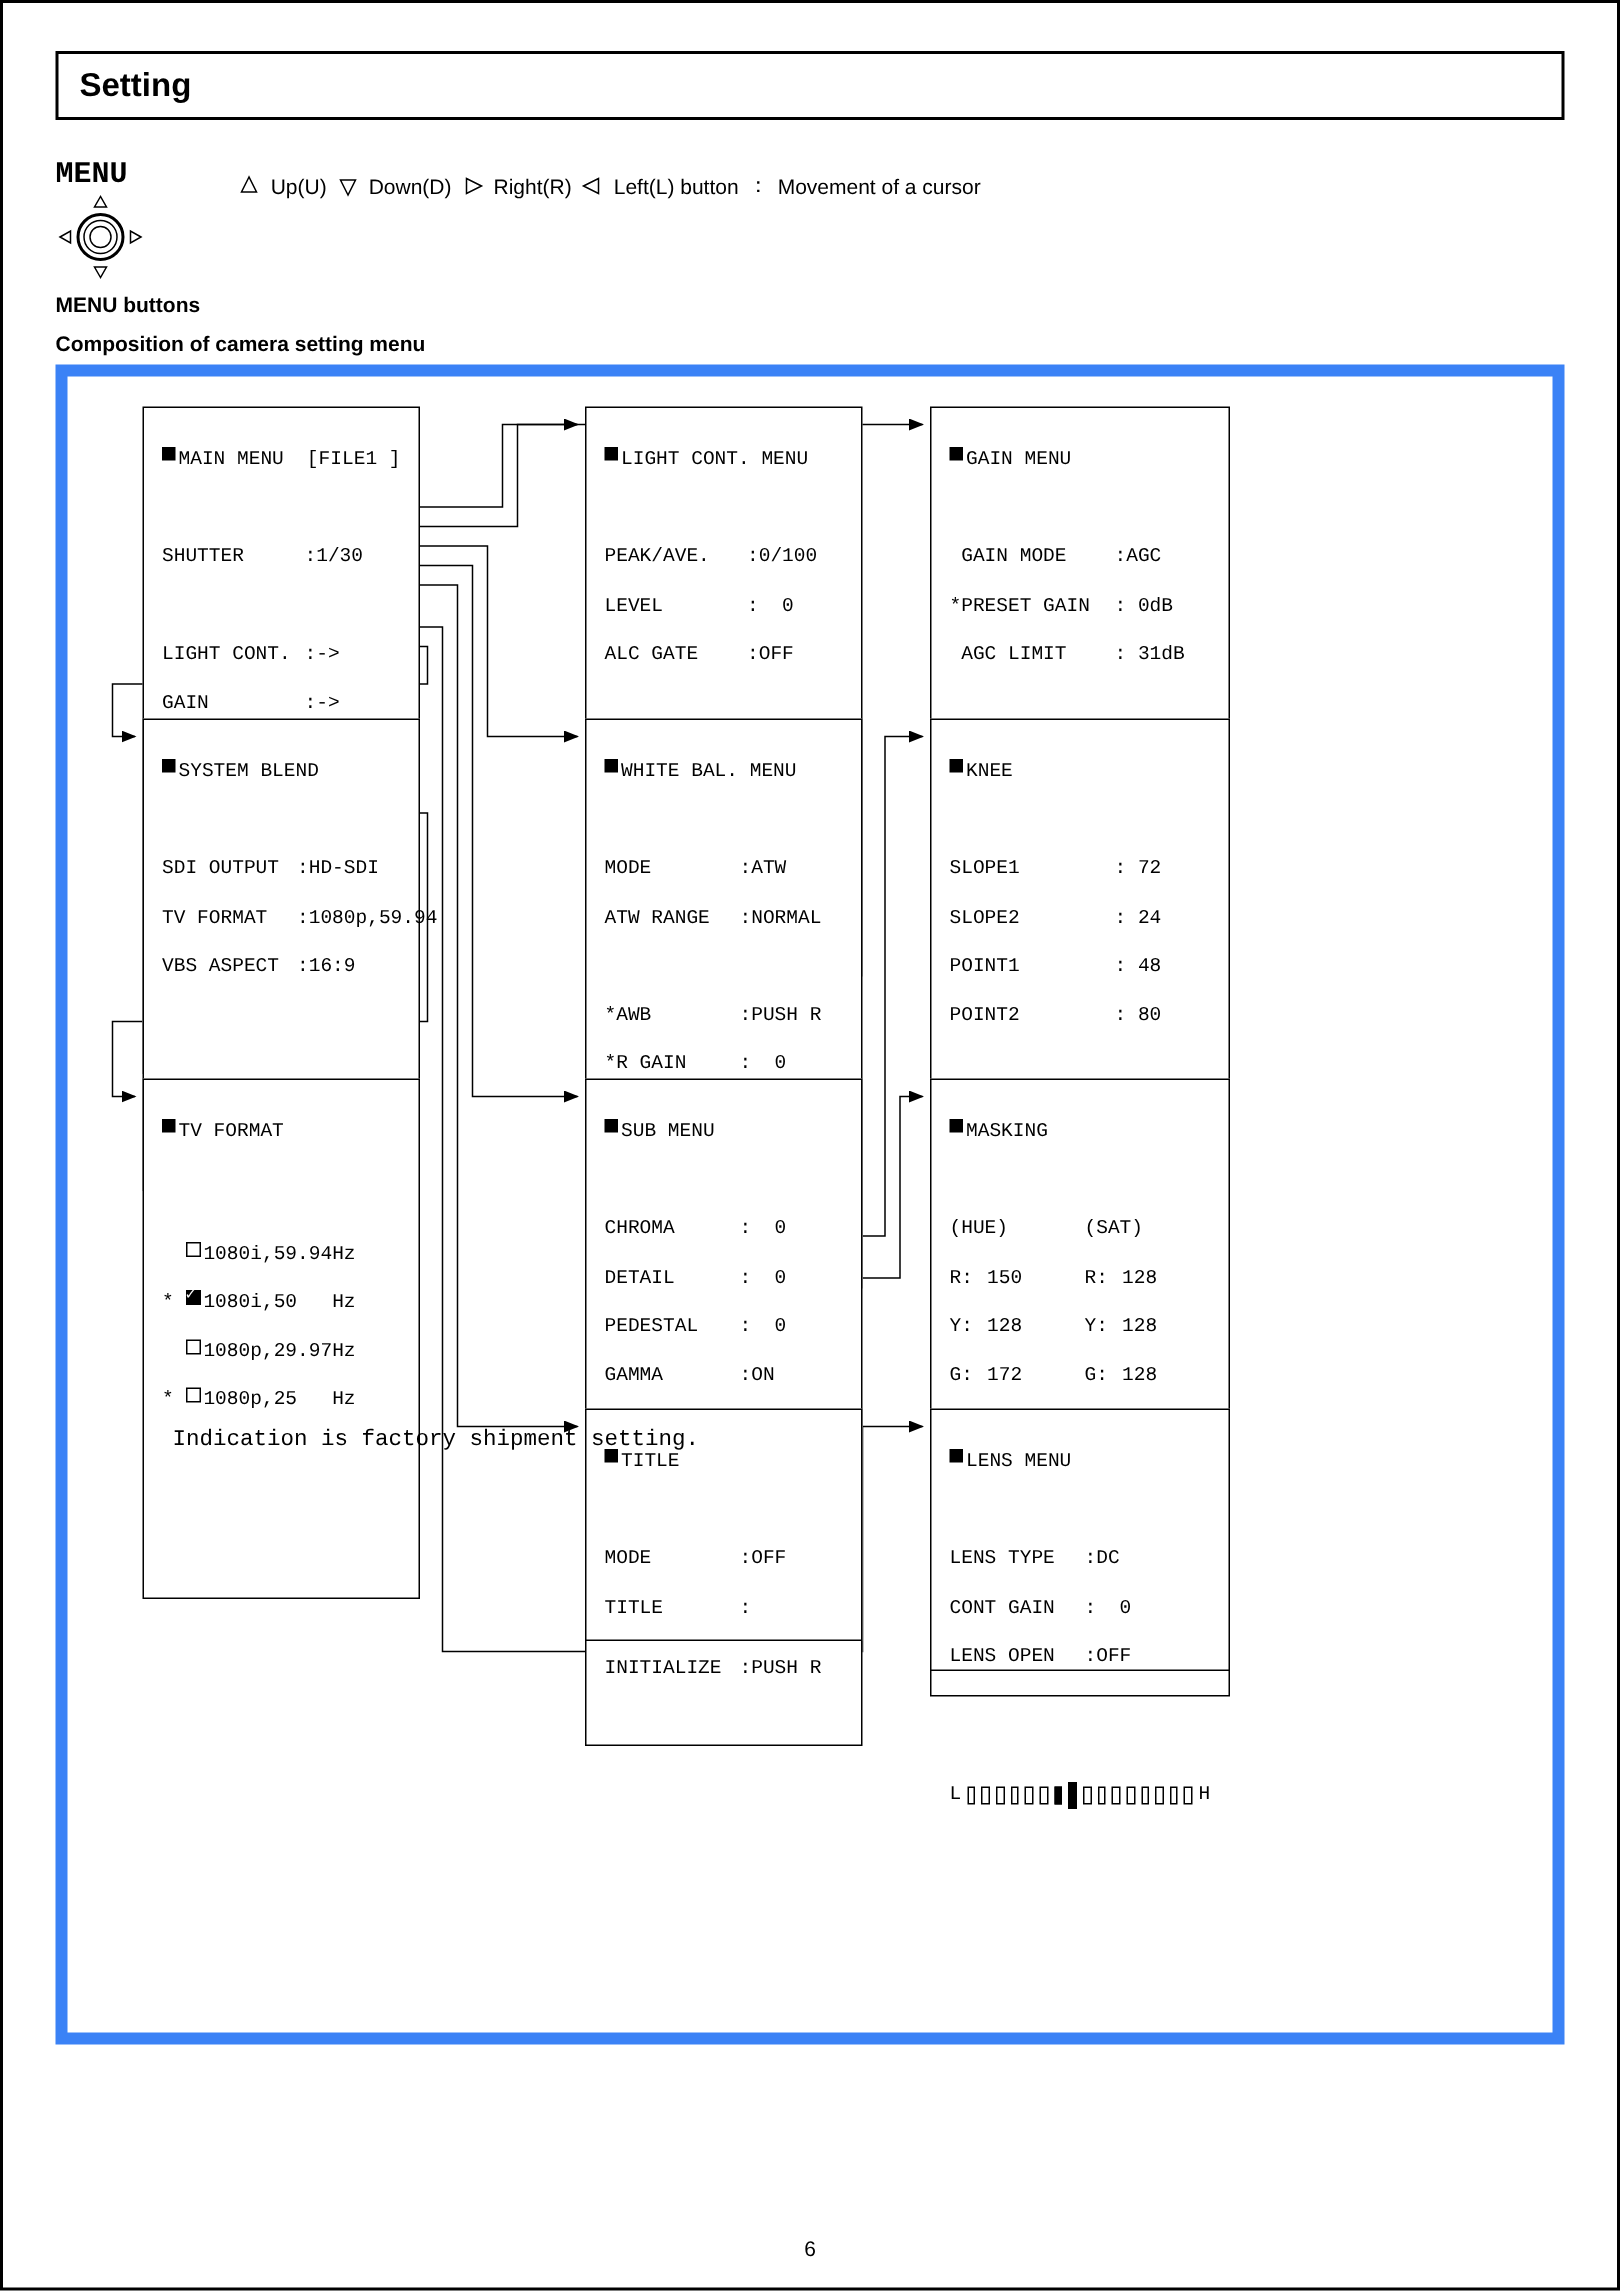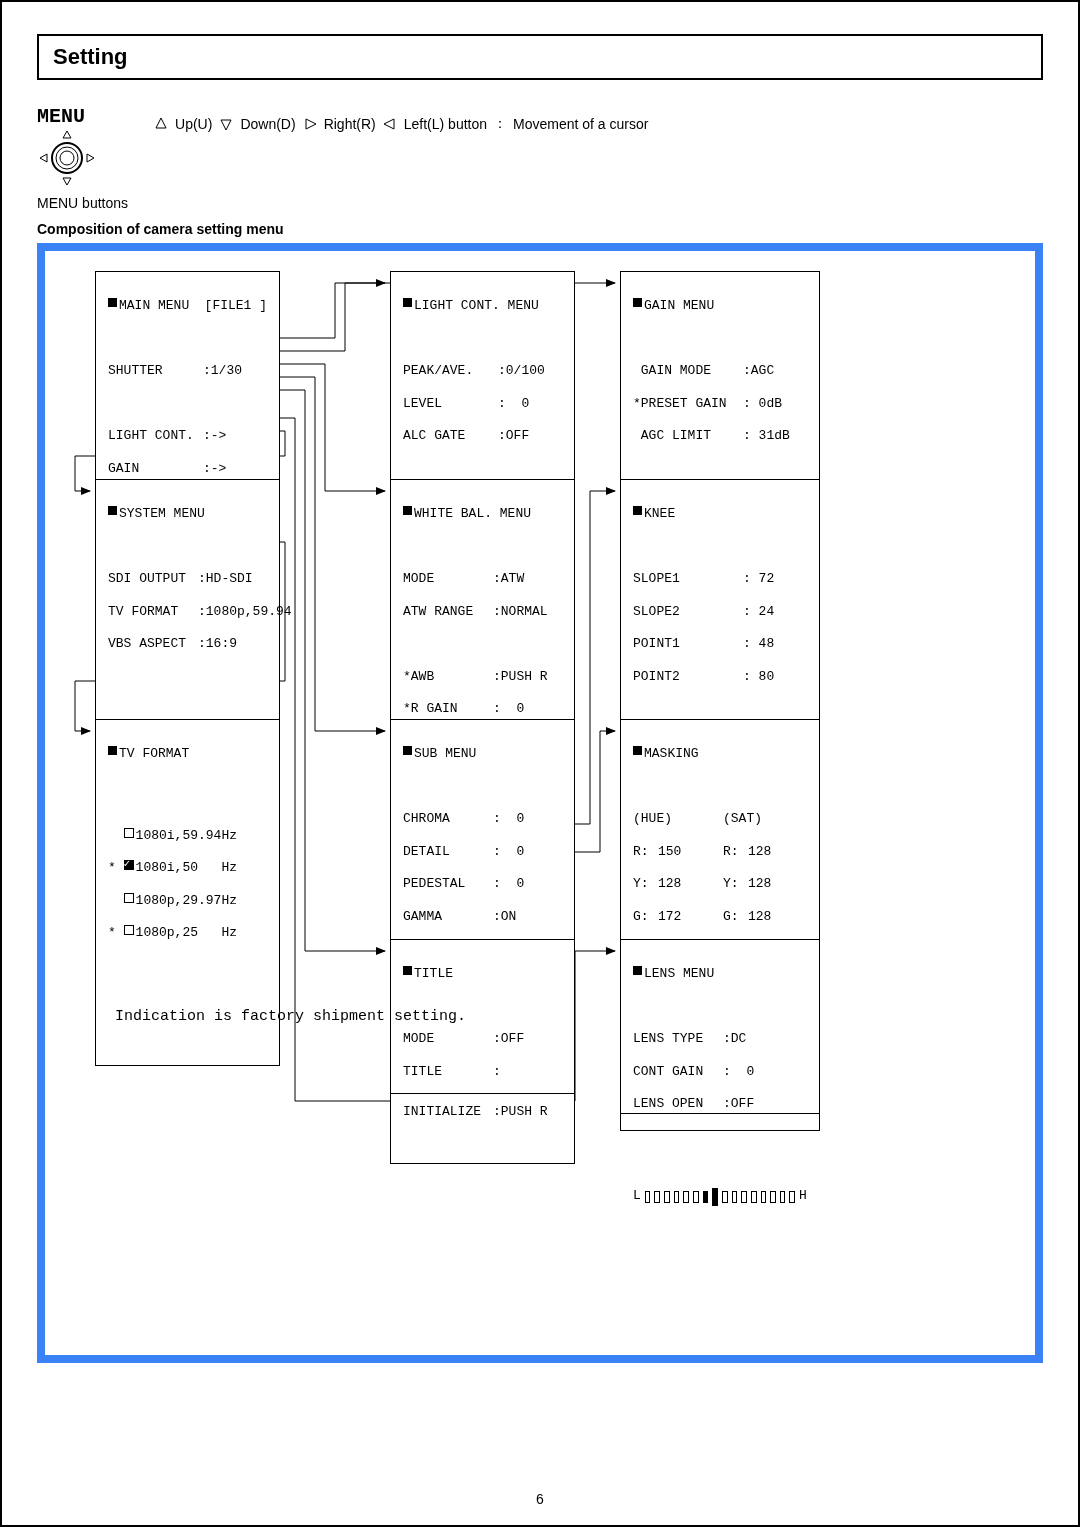--- a/index.html
+++ b/index.html
@@ -38,21 +38,21 @@
   .menu-btn-col {
     text-align: left;
     margin-right: 25px;
   }
   .menu-label {
     font-family: 'Courier New', monospace;
     font-weight: bold;
     font-size: 20px;
   }
   .joy-svg { width: 60px; height: 60px; }
-  .btn-caption { font-size: 14px; margin-top: 4px; }
+  .btn-caption { font-size: 14px; margin-top: 4px; font-weight: bold; }
   .legend { flex: 1; padding-top: 10px; }
   .legend-row { display: flex; align-items: center; gap: 6px; margin-bottom: 30px; }
   .arrow-icon { width: 16px; height: 16px; }
   .circle-btn { width: 30px; height: 30px; }
   .diagram {
     border: 8px solid #3b82f6;
     position: relative;
     height: 1120px;
   }
   .mbox {
@@ -215,21 +215,21 @@
     <div class="mbox" style="left:575px; top:20px; width:200px;">
 <div class="row"><span class="blksq"></span><span>GAIN MENU</span></div>
 <br>
 <div class="row"><span class="lbl" style="width:110px"> GAIN MODE</span><span>:AGC</span></div>
 <div class="row"><span class="lbl" style="width:110px">*PRESET GAIN</span><span>: 0dB</span></div>
 <div class="row"><span class="lbl" style="width:110px"> AGC LIMIT</span><span>: 31dB</span></div>
 <br><br><br><br><br>
     </div>
 
     <div class="mbox" style="left:50px; top:228px; width:185px;">
-<div class="row"><span class="blksq"></span><span>SYSTEM MENU</span></div>
+<div class="row"><span class="blksq"></span><span>SYSTEM BLEND</span></div>
 <br>
 <div class="row"><span class="lbl" style="width:90px">SDI OUTPUT</span><span>:HD-SDI</span></div>
 <div class="row"><span class="lbl" style="width:90px">TV FORMAT</span><span>:1080p,59.94</span></div>
 <div class="row"><span class="lbl" style="width:90px">VBS ASPECT</span><span>:16:9</span></div>
 <br><br><br><br><br>
     </div>
 
     <div class="mbox" style="left:345px; top:228px; width:185px;">
 <div class="row"><span class="blksq"></span><span>WHITE BAL. MENU</span></div>
 <br>
@@ -306,19 +306,19 @@
 <div class="row"><span class="lbl" style="width:90px">CONT GAIN</span><span>:  0</span></div>
 <div class="row"><span class="lbl" style="width:90px">LENS OPEN</span><span>:OFF</span></div>
 <br><br>
 <div class="bar-scale">
   <span>L</span>
   <span class="tick"></span><span class="tick"></span><span class="tick"></span><span class="tick"></span><span class="tick"></span><span class="tick"></span><span class="tickf"></span><span class="tickf" style="height:18px"></span><span class="tick"></span><span class="tick"></span><span class="tick"></span><span class="tick"></span><span class="tick"></span><span class="tick"></span><span class="tick"></span><span class="tick"></span>
   <span>H</span>
 </div>
     </div>
 
-    <div class="note" style="left:70px; top:755px;">Indication is factory
+    <div class="note" style="left:70px; top:698px;">Indication is factory
 shipment setting.</div>
 
   </div>
 
   <div class="pagenum">6</div>
 </div>
 
 </body></html>

